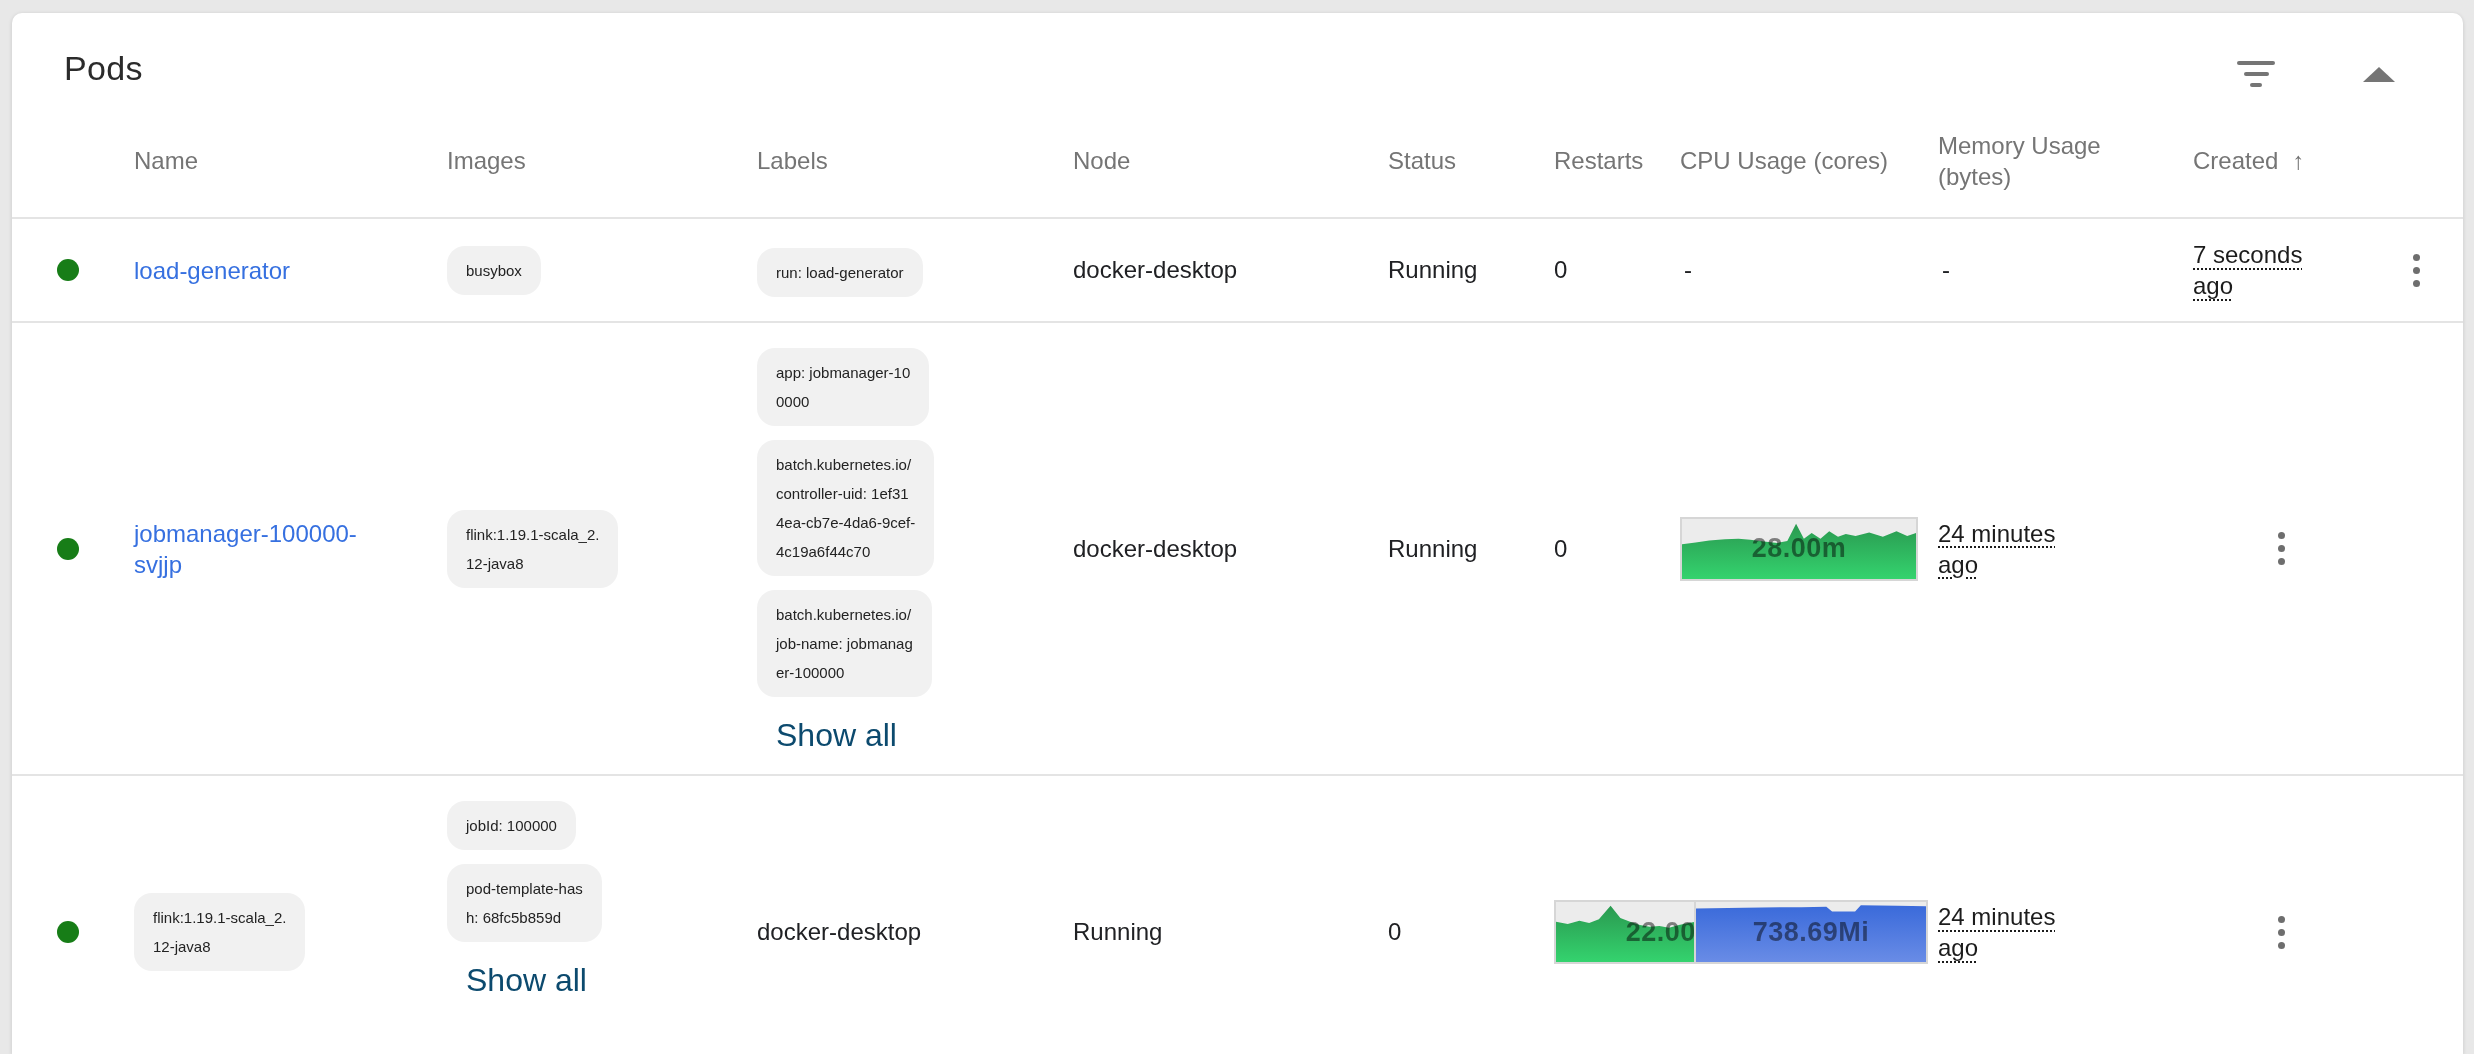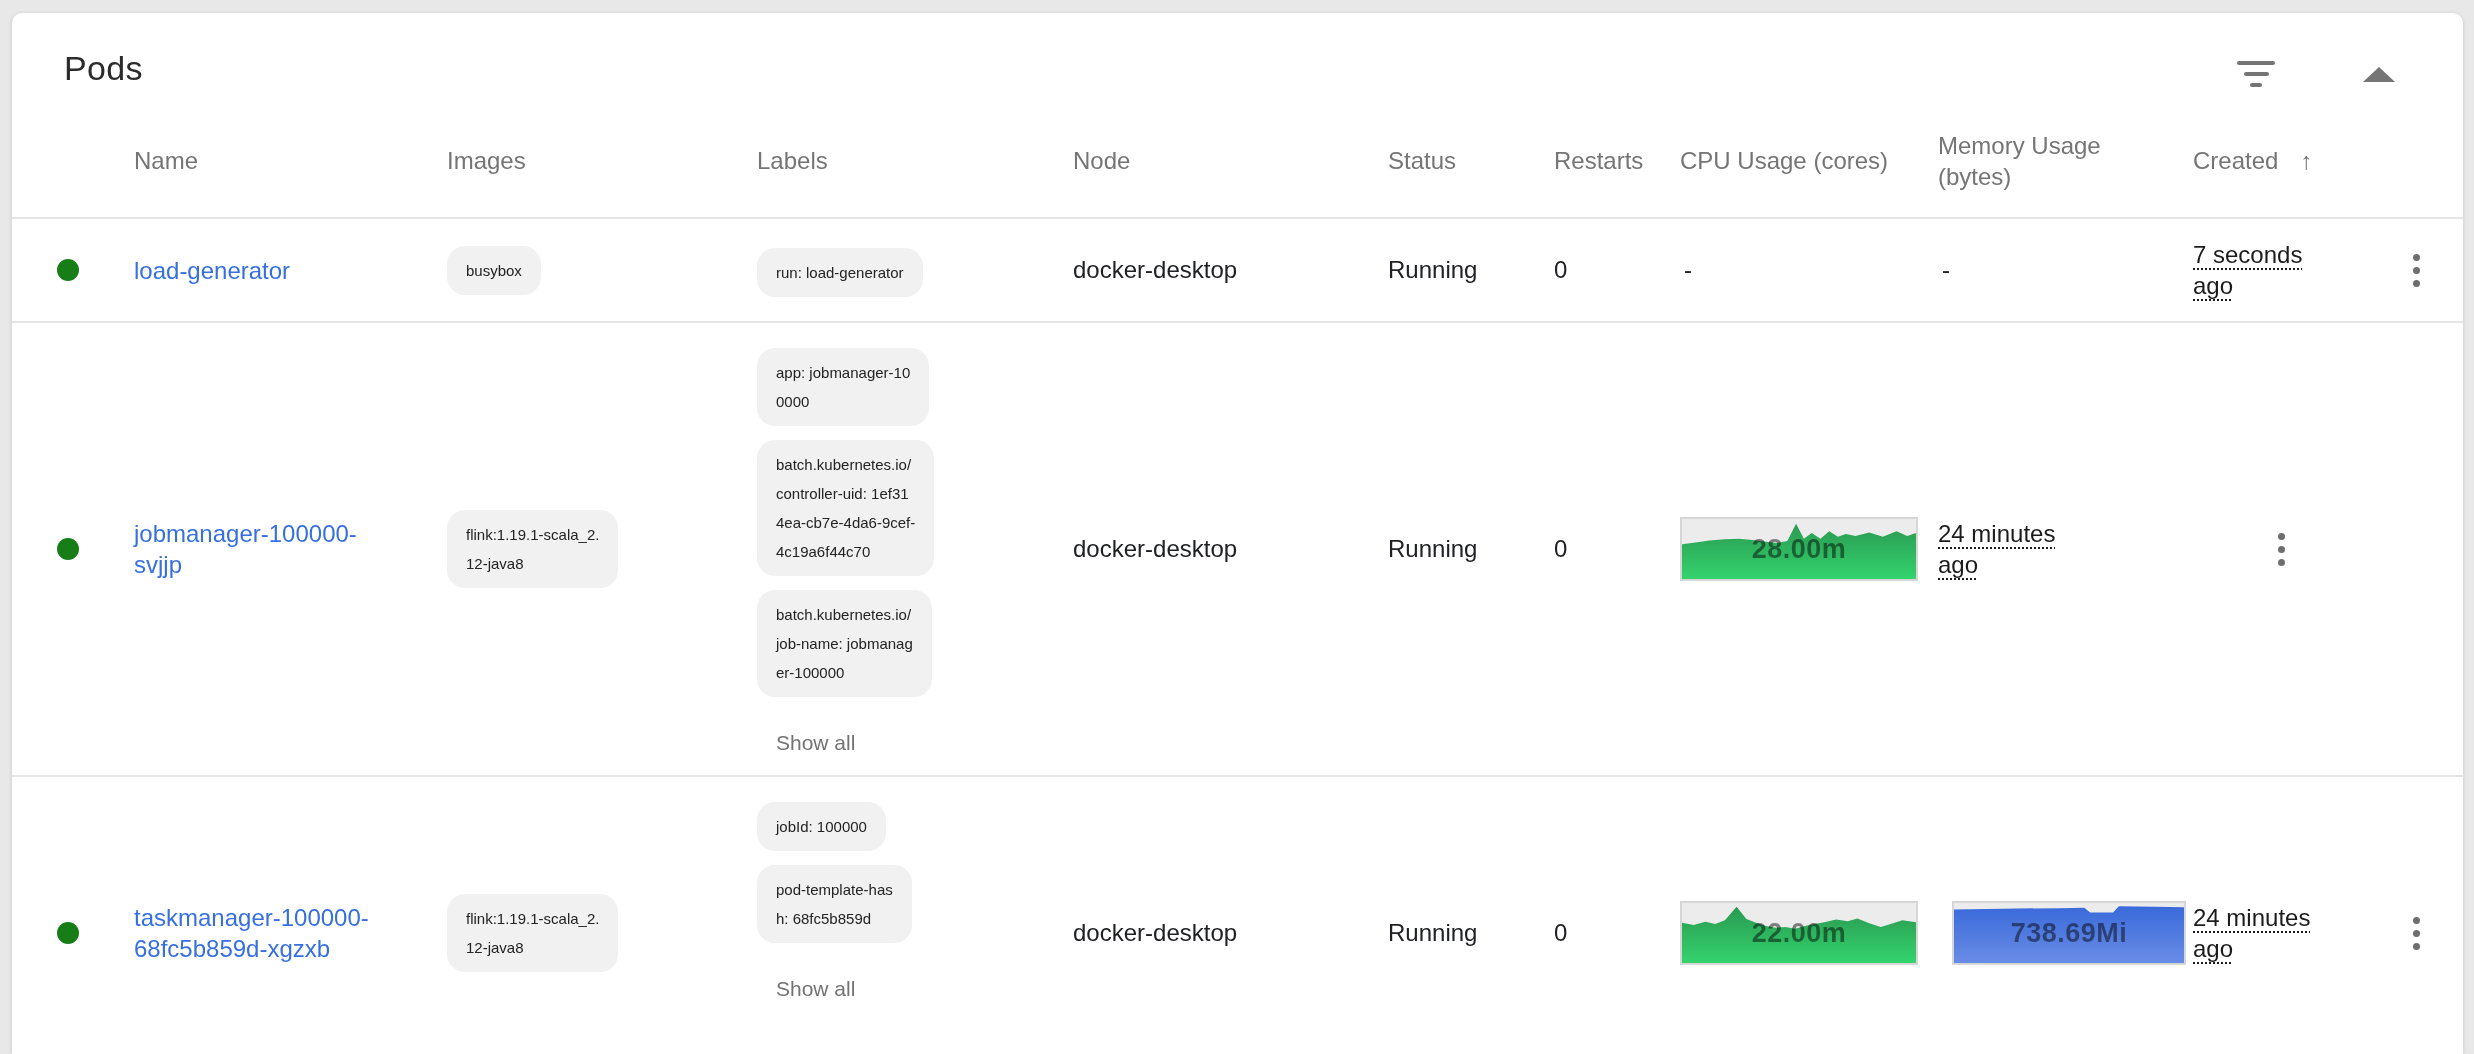--- a/index.html
+++ b/index.html
@@ -29,39 +29,39 @@
     border-left:16px solid transparent;border-right:16px solid transparent;
     border-bottom:15px solid #757575}
   
   .grid{display:grid;
     grid-template-columns:122px 313px 310px 316px 315px 166px 126px 258px 255px 177px 1fr;
     align-items:center}
   .thead{height:112px;padding-top:14px;border-bottom:2px solid #e4e4e4;
     color:#757575;font-size:22.5px;font-weight:400}
   .thead .cell{padding-right:14px;color:#757575}
   .h-memory{white-space:pre-line;line-height:31px}
-  .h-created{display:flex;align-items:center;gap:22px}
+  .h-created{display:flex;align-items:center;gap:14px}
   .arrow{font-size:24px;color:#6f6f6f}
   .row{border-bottom:2px solid #e4e4e4}
   .row-1{min-height:102px}
   .row-2{min-height:418px}
   .row-3{min-height:312px}
   .cell{font-size:24px;color:#202124}
   .c-dot{padding-left:45px}
   .dot{display:block;width:22px;height:22px;border-radius:50%;background:#177d17}
   .c-name{padding-right:36px}
   a.pod-link{color:#3670e0;text-decoration:none;white-space:pre-line;line-height:31px;display:inline-block}
   .c-images{padding-right:30px}
   .chip{display:inline-block;background:#f1f1f1;border-radius:18px;
     padding:10px 19px;font-size:15px;line-height:29px;color:#232323;
     white-space:pre-line;width:max-content;max-width:255px}
   .c-labels{align-self:stretch;display:flex;flex-direction:column;align-items:flex-start;
     gap:14px;padding:25px 30px 20px 0;justify-content:center}
   .labels-top{justify-content:flex-start}
-  .show-all{color:#737373;font-size:21px;text-decoration:none;margin:20px 0 0 19px;display:inline-block}
+  .show-all{color:#0c4a6e;font-size:32px;text-decoration:none;margin:6px 0 0 19px;display:inline-block}
   .spark{position:relative;width:238px;height:64px;background:#ececec;
     border:2px solid #d6d6d6;box-sizing:border-box}
   .spark.mem{width:234px;margin-left:14px}
   .spark svg{position:absolute;left:0;top:0;width:100%;height:100%;display:block}
   .spark .val{position:absolute;left:0;top:0;right:0;bottom:0;
     display:flex;align-items:center;justify-content:center;
     font-size:27px;font-weight:700;color:rgba(0,0,0,.47);letter-spacing:.5px}
   .dash{padding-left:4px}
   .c-created{padding-right:16px}
   .rel-time{white-space:pre-line;line-height:31px;color:#1c1c1c;
@@ -203,24 +203,20 @@
           <i></i>
           <i></i>
         </button>
     </div>
   </div>
 
   <div class="grid row row-3">
     <div class="cell c-dot">
       <span class="dot"></span>
     </div>
-    <div class="cell c-name">
-      <a class="pod-link" href="#">taskmanager-100000-
-68fc5b859d-xgzxb</a>
-    </div>
     <div class="cell c-images">
       <span class="chip">flink:1.19.1-scala_2.
 12-java8</span>
     </div>
     <div class="cell c-labels labels-top">
       <span class="chip">jobId: 100000</span>
       <span class="chip">pod-template-has
 h: 68fc5b859d</span>
       <a class="show-all" href="#">Show all</a>
     </div>

